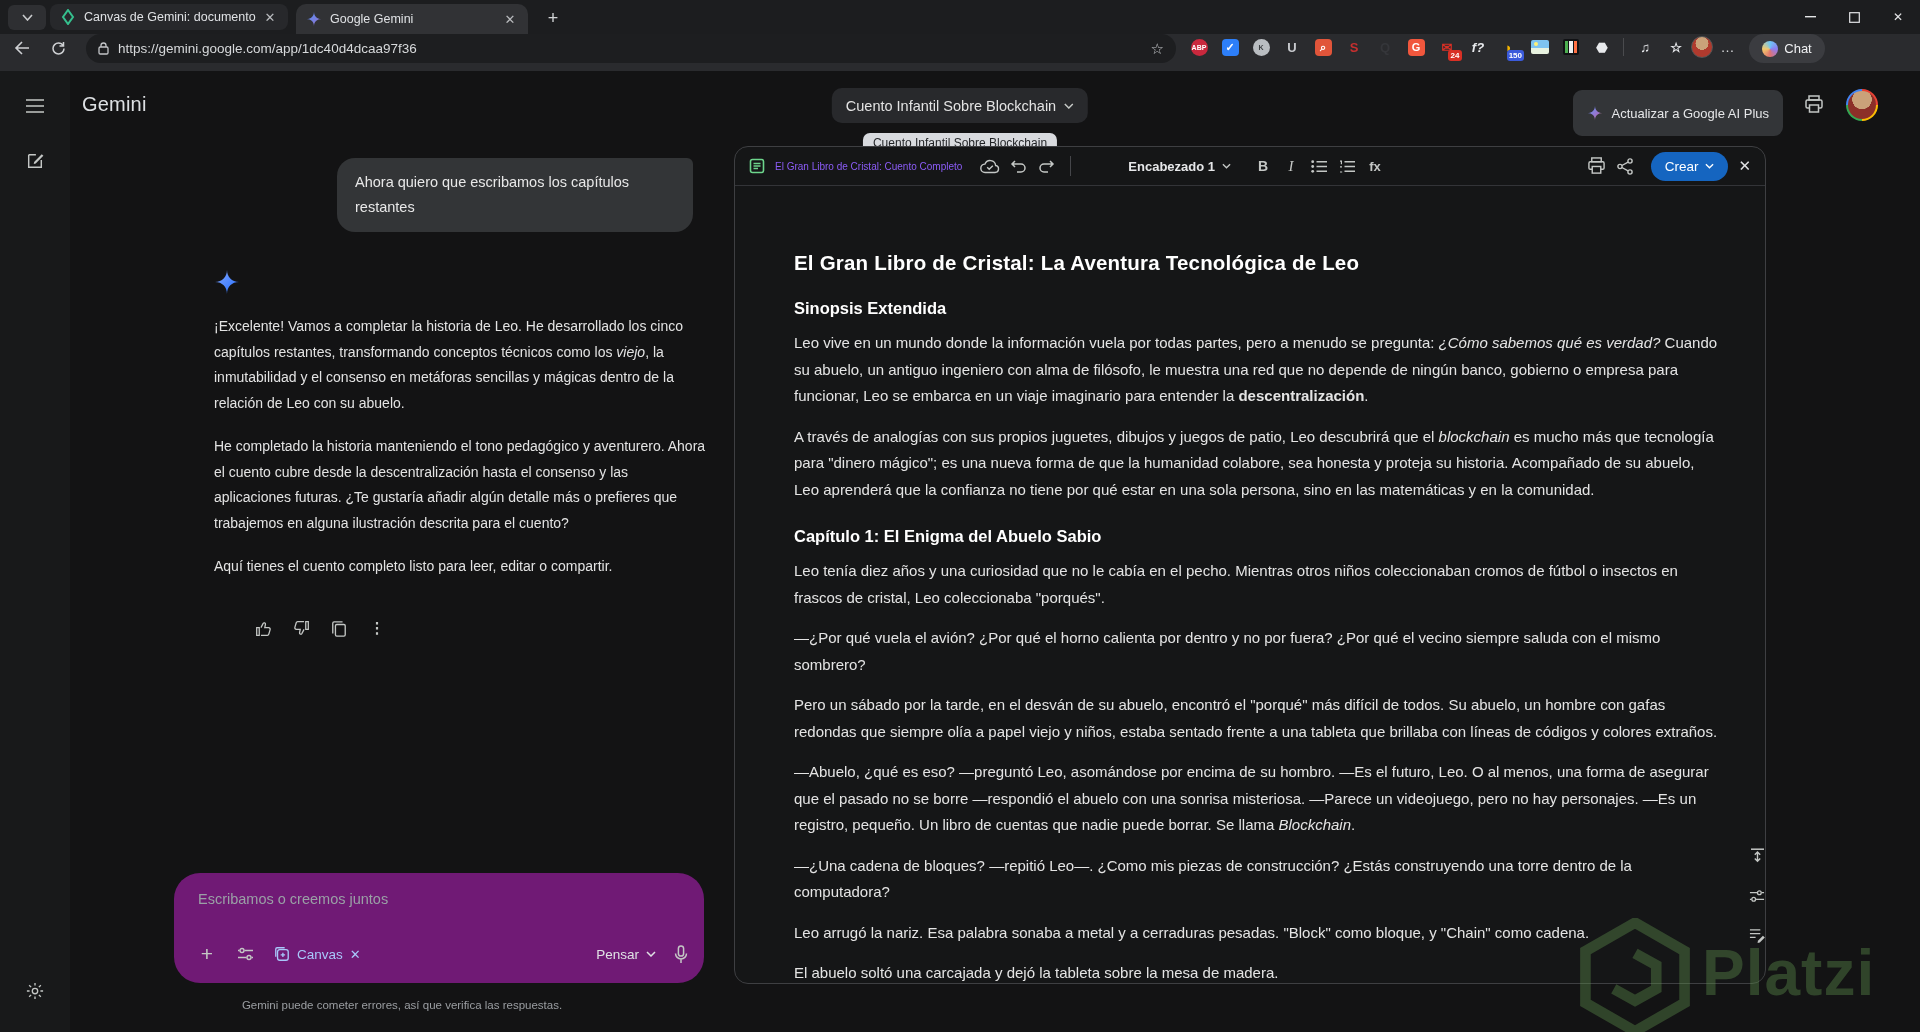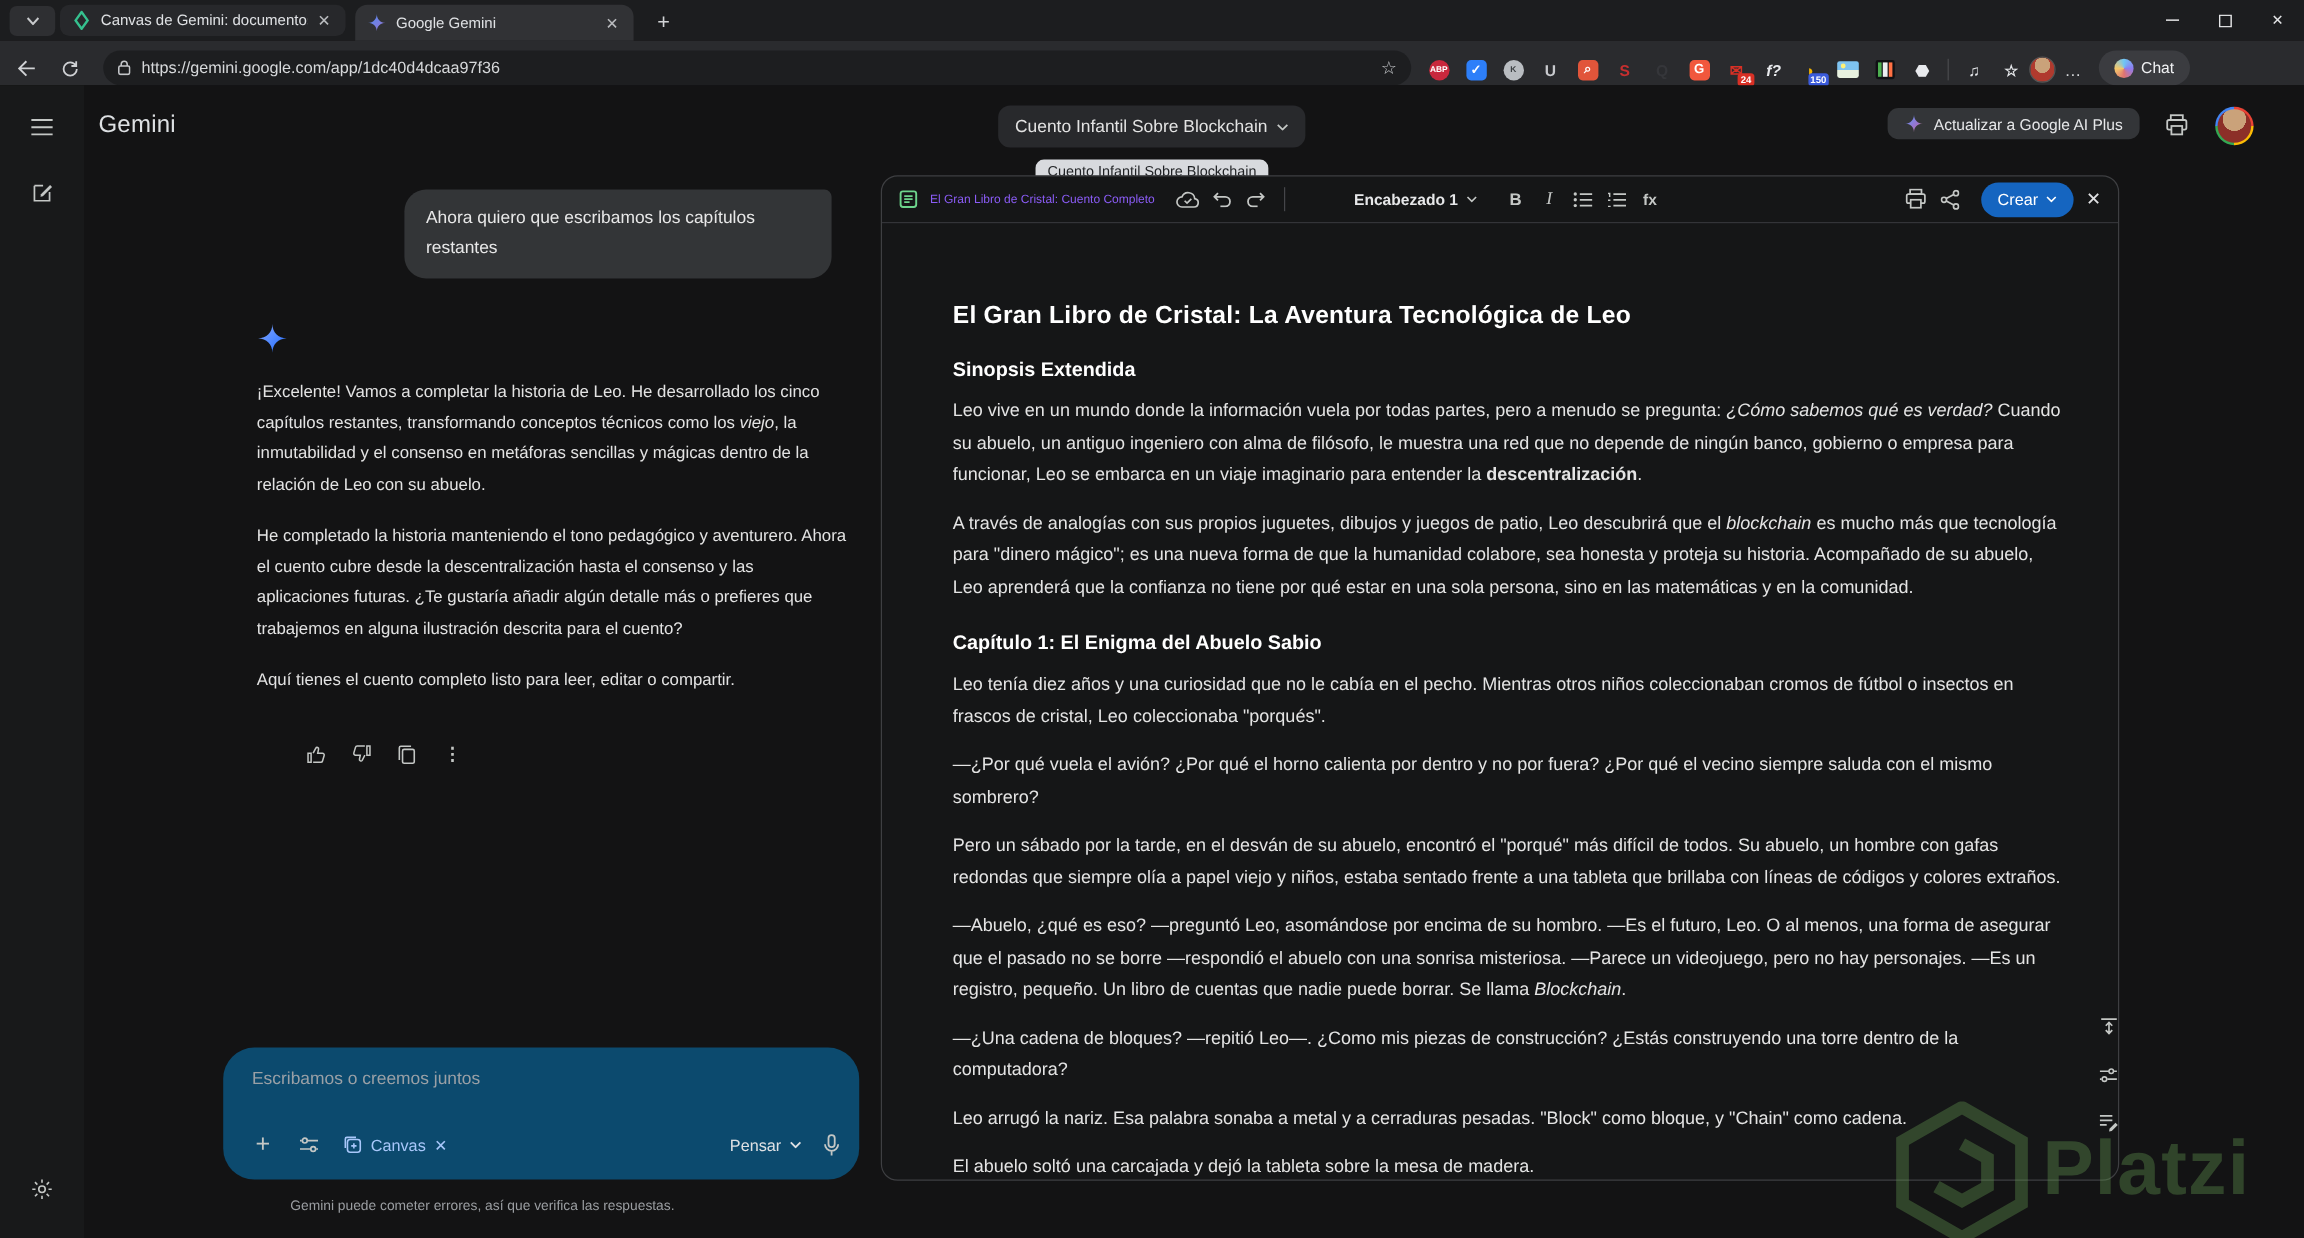--- a/index.html
+++ b/index.html
@@ -17,21 +17,21 @@
   .tab .favicon { width:16px; height:16px; margin-right:8px; flex:0 0 auto; }
   .tab .tab-label { flex:1; white-space:nowrap; overflow:hidden; }
   .tab .tab-close { width:16px; height:16px; display:flex; align-items:center; justify-content:center;
     color:#b9bbbe; font-size:13px; margin-left:6px; }
   .newtab { position:absolute; left:540px; top:6px; width:26px; height:24px; color:#d2d4d6; font-size:18px;
     display:flex; align-items:center; justify-content:center; }
   .wincontrols { position:absolute; right:0; top:0; height:34px; display:flex; }
   .winbtn { width:44px; height:34px; display:flex; align-items:center; justify-content:center; color:#e4e5e7; font-size:12px; }
 
   .btoolbar { position:absolute; left:0; top:34px; width:1920px; height:37px; background:#2a2b2e;
-    display:flex; align-items:flex-end; }
+    display:flex; align-items:flex-start; }
   .nav-ic { width:28px; height:28px; display:flex; align-items:center; justify-content:center; color:#cfd1d4; }
   .nav-ic.back { margin-left:8px; } .nav-ic.reload { margin-left:8px; }
   .urlbar { margin-left:14px; width:1090px; height:29px; background:#1d1e20; border-radius:15px;
     display:flex; align-items:center; padding:0 12px; }
   .urlbar .lock { color:#c3c5c8; margin-right:9px; }
   .urlbar .url { color:#d7d9db; font-size:13.5px; flex:1; white-space:nowrap; overflow:hidden; }
   .urlbar .star { color:#c3c5c8; font-size:15px; }
   .extrow { display:flex; align-items:center; gap:5px; margin-left:10px; }
   .ext { width:26px; height:26px; display:flex; align-items:center; justify-content:center; font-size:11px; position:relative; }
   .ext .pill { display:flex; align-items:center; justify-content:center; }
@@ -54,38 +54,38 @@
   .app { position:absolute; left:0; top:71px; width:1920px; height:961px; background:#131314; }
   .rail { position:absolute; left:0; top:0; width:70px; height:961px; background:#18191a; }
   .rail-ic { position:absolute; left:20px; width:30px; height:30px; display:flex; align-items:center; justify-content:center; color:#c4c7c5; }
   .gem-word { position:absolute; left:82px; top:22px; color:#dde0e3; font-size:20px; letter-spacing:.2px; }
 
   .title-pill { position:absolute; left:50%; transform:translateX(-50%); top:17px; height:35px; background:#28292c;
     border-radius:10px; display:flex; align-items:center; gap:8px; padding:0 14px; color:#e3e3e3; font-size:14.5px; }
   .tooltip { position:absolute; left:50%; transform:translateX(-50%); top:62px; background:#d8dade; color:#1f2124;
     font-size:12px; padding:3px 10px; border-radius:7px; white-space:nowrap; }
 
-  .upgrade { position:absolute; right:137px; top:19px; height:26px; background:#333538; border-radius:9px;
+  .upgrade { position:absolute; right:137px; top:19px; height:46px; background:#333538; border-radius:9px;
     display:flex; align-items:center; gap:8px; padding:0 14px; color:#e6e7e9; font-size:13px; }
   .hdr-print { position:absolute; right:96px; top:24px; color:#c4c7c5; }
   .hdr-avatar { position:absolute; right:42px; top:18px; width:32px; height:32px; border-radius:50%;
     background:conic-gradient(#ea4335 0 25%, #fbbc04 25% 50%, #34a853 50% 75%, #4285f4 75% 100%); padding:2px; }
   .hdr-avatar i { display:block; width:28px; height:28px; border-radius:50%;
     background:radial-gradient(circle at 50% 30%, #caa27a 0 40%, #8c2f28 41% 100%); }
 
   
   .user-bubble { position:absolute; left:337px; top:87px; width:356px; background:#333537; color:#e8e8e8;
     font-size:14.5px; line-height:25px; padding:12px 18px; border-radius:18px 6px 18px 18px; }
   .gem-spark { position:absolute; left:214px; top:198px; width:26px; height:26px; }
   .chat-resp { position:absolute; left:214px; top:243px; width:492px; color:#e3e3e3; font-size:14px; line-height:25.5px; }
   .chat-resp p { margin:0 0 18px; }
   .resp-actions { position:absolute; left:252px; top:546px; display:flex; gap:16px; color:#c4c7c5; }
   .resp-actions .act { width:22px; height:22px; display:flex; align-items:center; justify-content:center; }
 
-  .inputbox { position:absolute; left:186px; top:802px; width:530px; height:110px; background:#0c4a6e; border-radius:26px; }
+  .inputbox { position:absolute; left:174px; top:802px; width:530px; height:110px; background:#701a75; border-radius:26px; }
   .inputbox input { position:absolute; left:24px; top:18px; width:460px; background:transparent; border:none; outline:none;
     color:#e3e3e3; font-size:14.5px; font-family:inherit; }
   .inputbox input::placeholder { color:#9aa0a6; }
   .input-row { position:absolute; left:18px; right:16px; bottom:14px; height:30px; display:flex; align-items:center; }
   .in-ic { width:30px; height:30px; display:flex; align-items:center; justify-content:center; color:#c4c7c5; }
   .canvas-chip { display:flex; align-items:center; gap:7px; color:#a8c7fa; font-size:13.5px; margin-left:14px; }
   .pensar { margin-left:auto; display:flex; align-items:center; gap:7px; color:#dfe1e4; font-size:13.5px; }
   .mic { margin-left:18px; color:#c4c7c5; }
   .disclaimer { position:absolute; left:70px; top:928px; width:664px; text-align:center; color:#9b9ea2; font-size:11.5px; }
 

